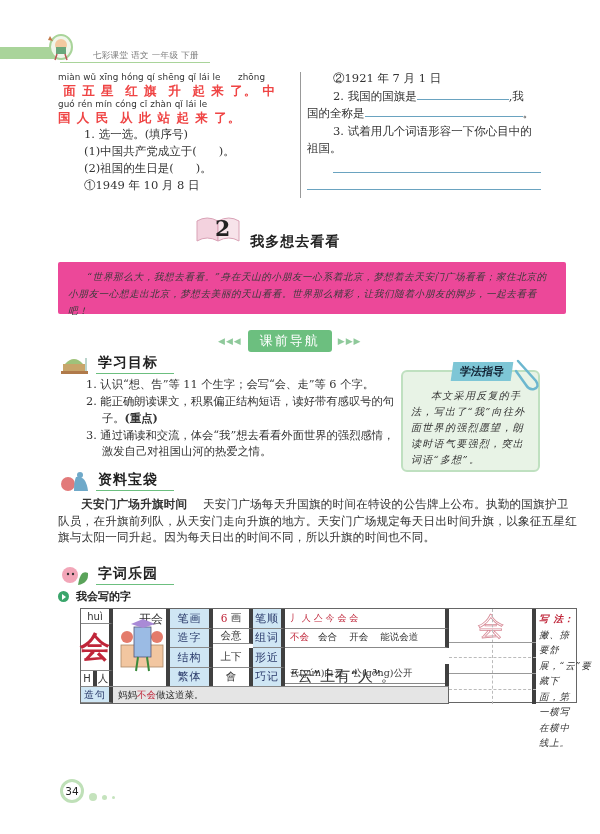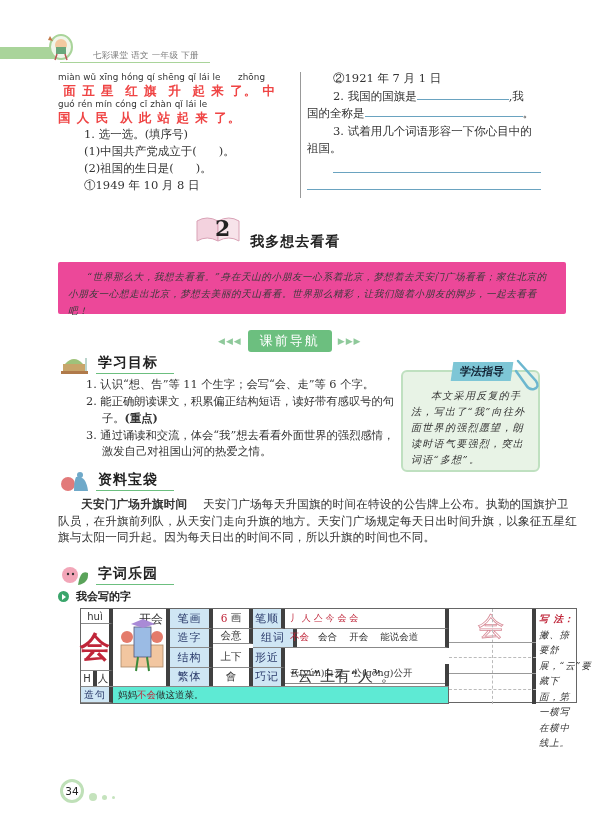--- a/index.html
+++ b/index.html
@@ -200,21 +200,21 @@
     </svg>
   </div>
 
   <div class="cell lbl" style="left:89px; top:0; width:43px; height:19.5px;">笔画</div>
   <div class="cell" style="left:132px; top:0; width:40px; height:19.5px;"><span class="red">6</span>&nbsp;<span>画</span></div>
   <div class="cell lbl" style="left:172px; top:0; width:32px; height:19.5px;">笔顺</div>
   <div class="cell left red" style="left:204px; top:0; width:164px; height:19.5px; font-size:9px;">丿 人 亼 今 会 会</div>
 
   <div class="cell lbl" style="left:89px; top:19.5px; width:43px; height:19.5px;">造字</div>
   <div class="cell" style="left:132px; top:19.5px; width:40px; height:15px;">会意</div>
-  <div class="cell lbl" style="left:172px; top:19.5px; width:44px; height:19.5px;">组词</div>
+  <div class="cell lbl" style="left:172px; top:19.5px; width:32px; height:19.5px;">组词</div>
   <div class="cell left" style="left:204px; top:19.5px; width:164px; height:19.5px; font-size:9.5px;"><span class="red">不会</span>&nbsp;&nbsp;&nbsp;<span style="white-space:pre;">会合    开会    能说会道</span></div>
 
   <div class="cell lbl" style="left:89px; top:39px; width:43px; height:19.5px;">结构</div>
   <div class="cell" style="left:132px; top:39px; width:40px; height:19.5px;">上下</div>
   <div class="cell lbl" style="left:172px; top:39px; width:32px; height:19.5px;">形近</div>
   <div class="cell left" style="left:204px; top:55px; width:164px; height:19.5px; font-size:9.5px; white-space:pre;">云(yún)白云   公(gōng)公开</div>
 
   <div class="cell lbl" style="left:89px; top:58.5px; width:43px; height:19.5px;">繁体</div>
   <div class="cell" style="left:132px; top:58.5px; width:40px; height:19.5px;">會</div>
   <div class="cell lbl" style="left:172px; top:58.5px; width:32px; height:19.5px;">巧记</div>
@@ -237,21 +237,21 @@
     <div style="position:absolute; left:0; top:80px; width:87px; border-top:1px dashed #bbb;"></div>
   </div>
 
   <div class="note">
     <div style="font-size:9.5px; line-height:15.5px; padding:2px 3px; letter-spacing:0.8px; font-style:italic;">
       <span class="red" style="font-weight:bold;">写 法：</span><span>撇、捺要舒展，“云”要藏下面，第一横写在横中线上。</span>
     </div>
   </div>
 </div>
 
-<div style="position:absolute; left:80px; top:686px; width:369px; height:18px; border:1px solid #666; border-top:1px solid #888; font-size:10.5px; background:#5eead4;text-decoration:underline;">
+<div style="position:absolute; left:80px; top:686px; width:369px; height:18px; border:1px solid #666; border-top:1px solid #888; font-size:10.5px; background:#e5e5e5;text-decoration:underline;">
   <div class="cell lbl" style="left:0; top:0; width:32px; height:16px; font-size:10px;">造句</div>
   <div class="cell left" style="left:32px; top:0; width:336px; height:16px; font-size:9.5px; border-right:none; border-bottom:none;">
       <span>妈妈</span>
       <span class="red">不会</span>
       <span>做这道菜。</span>
     </div>
 </div>
 
 <div class="pnum">34</div>
 <div class="dot" style="left:89px; top:793px; width:8px; height:8px;"></div>

